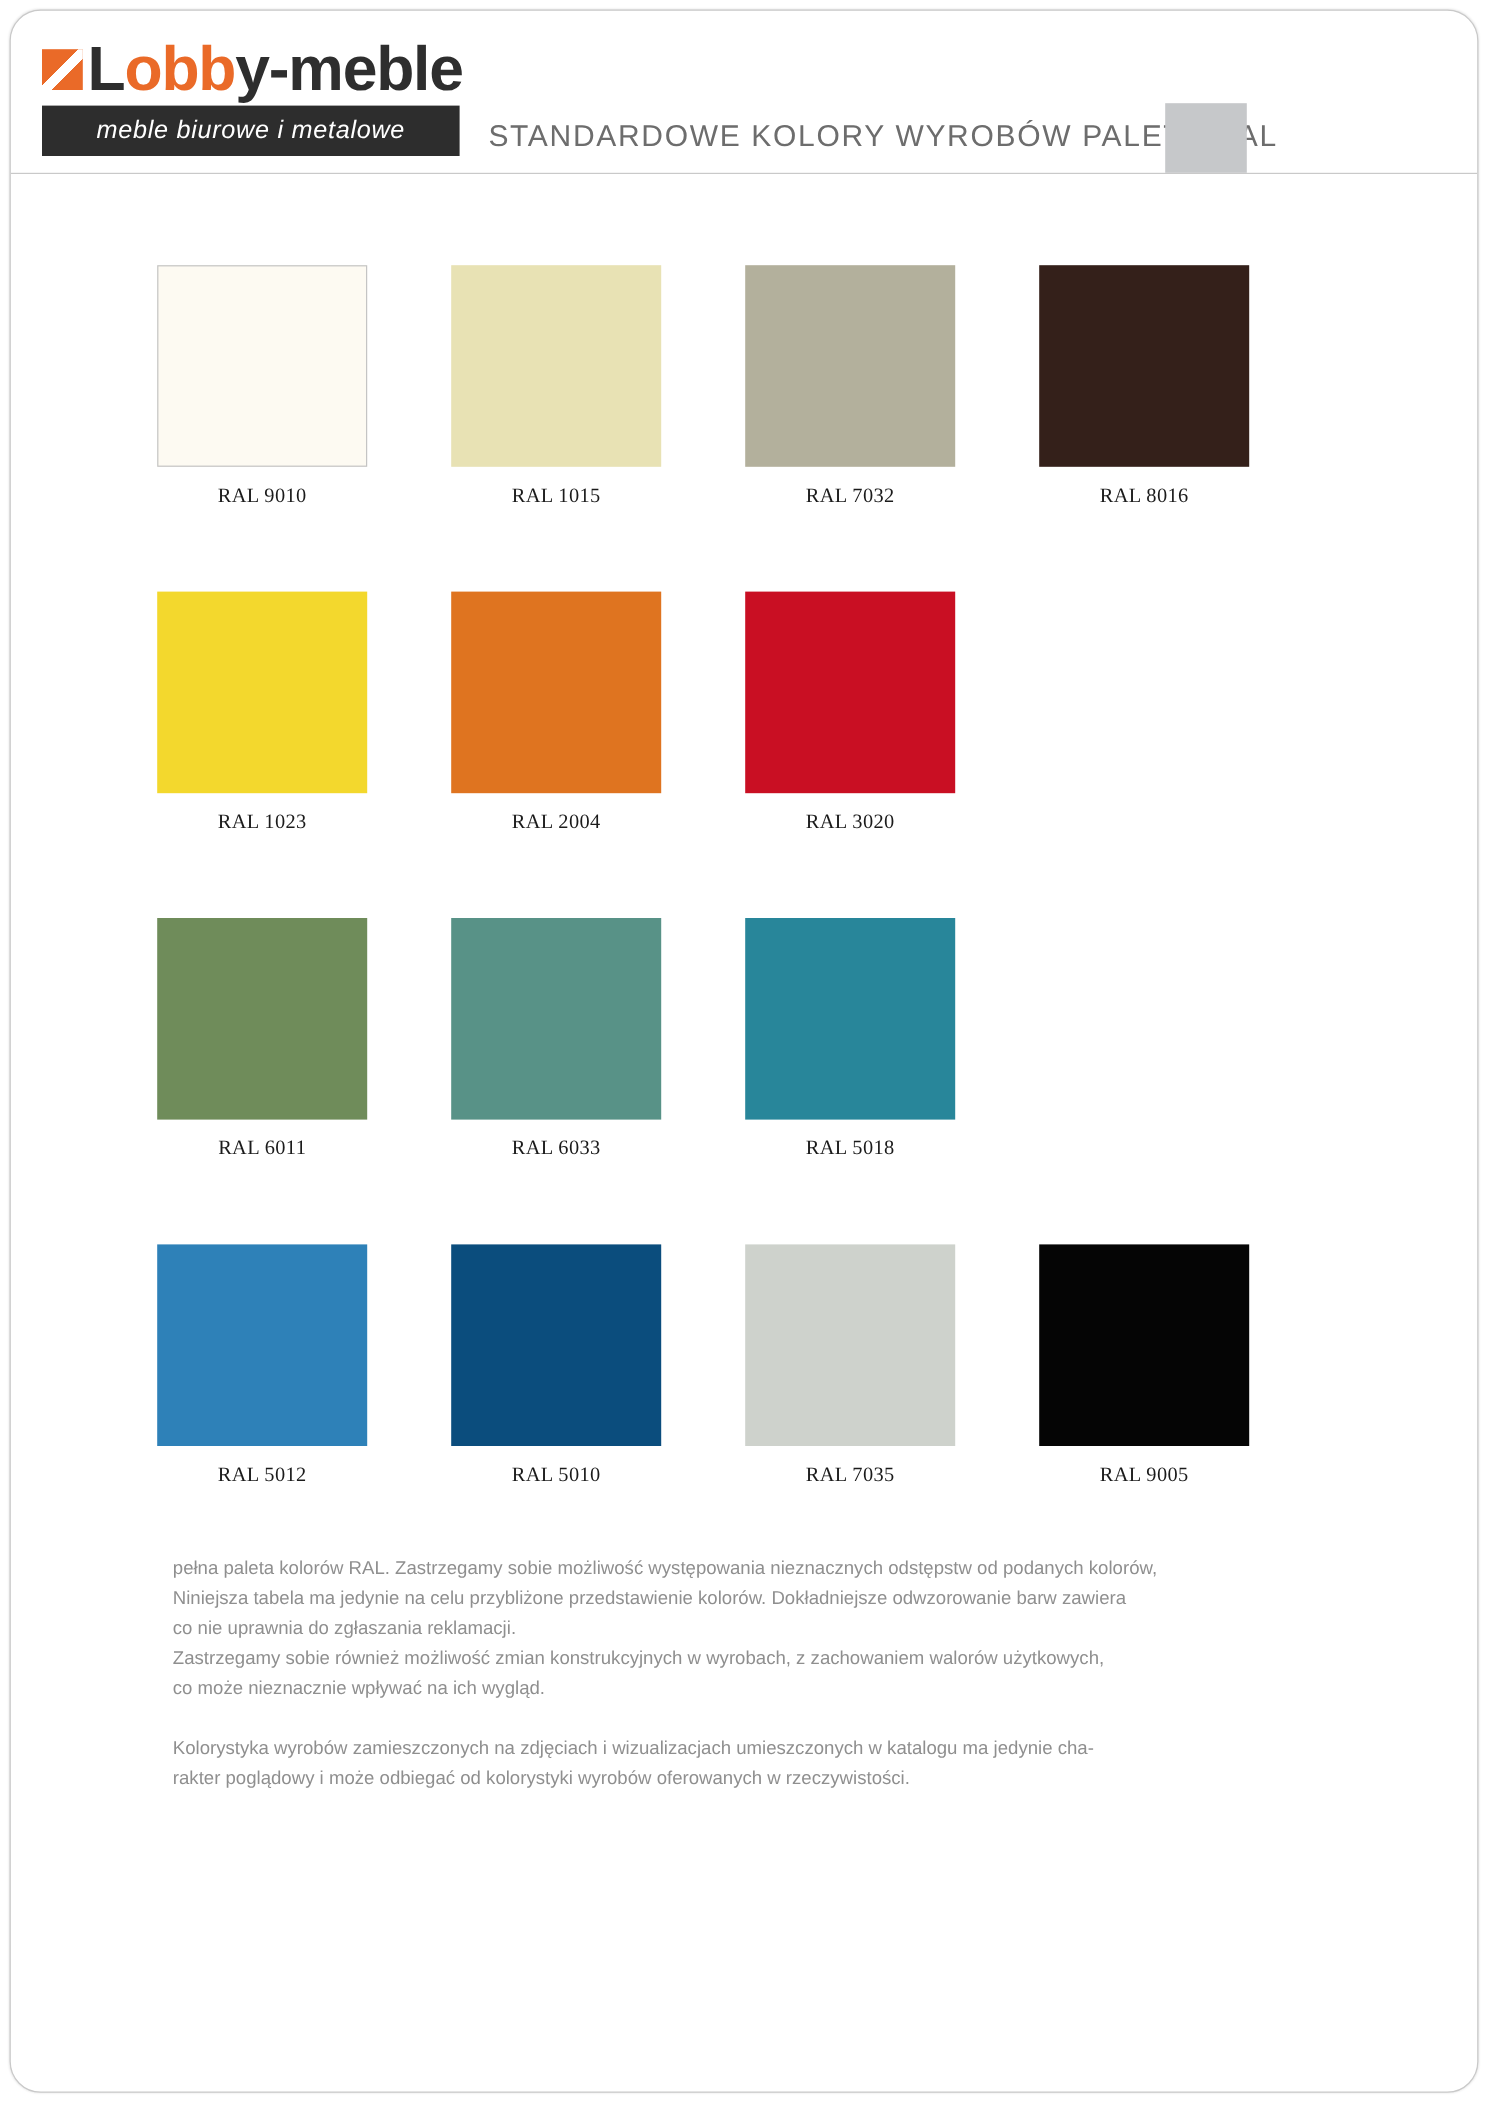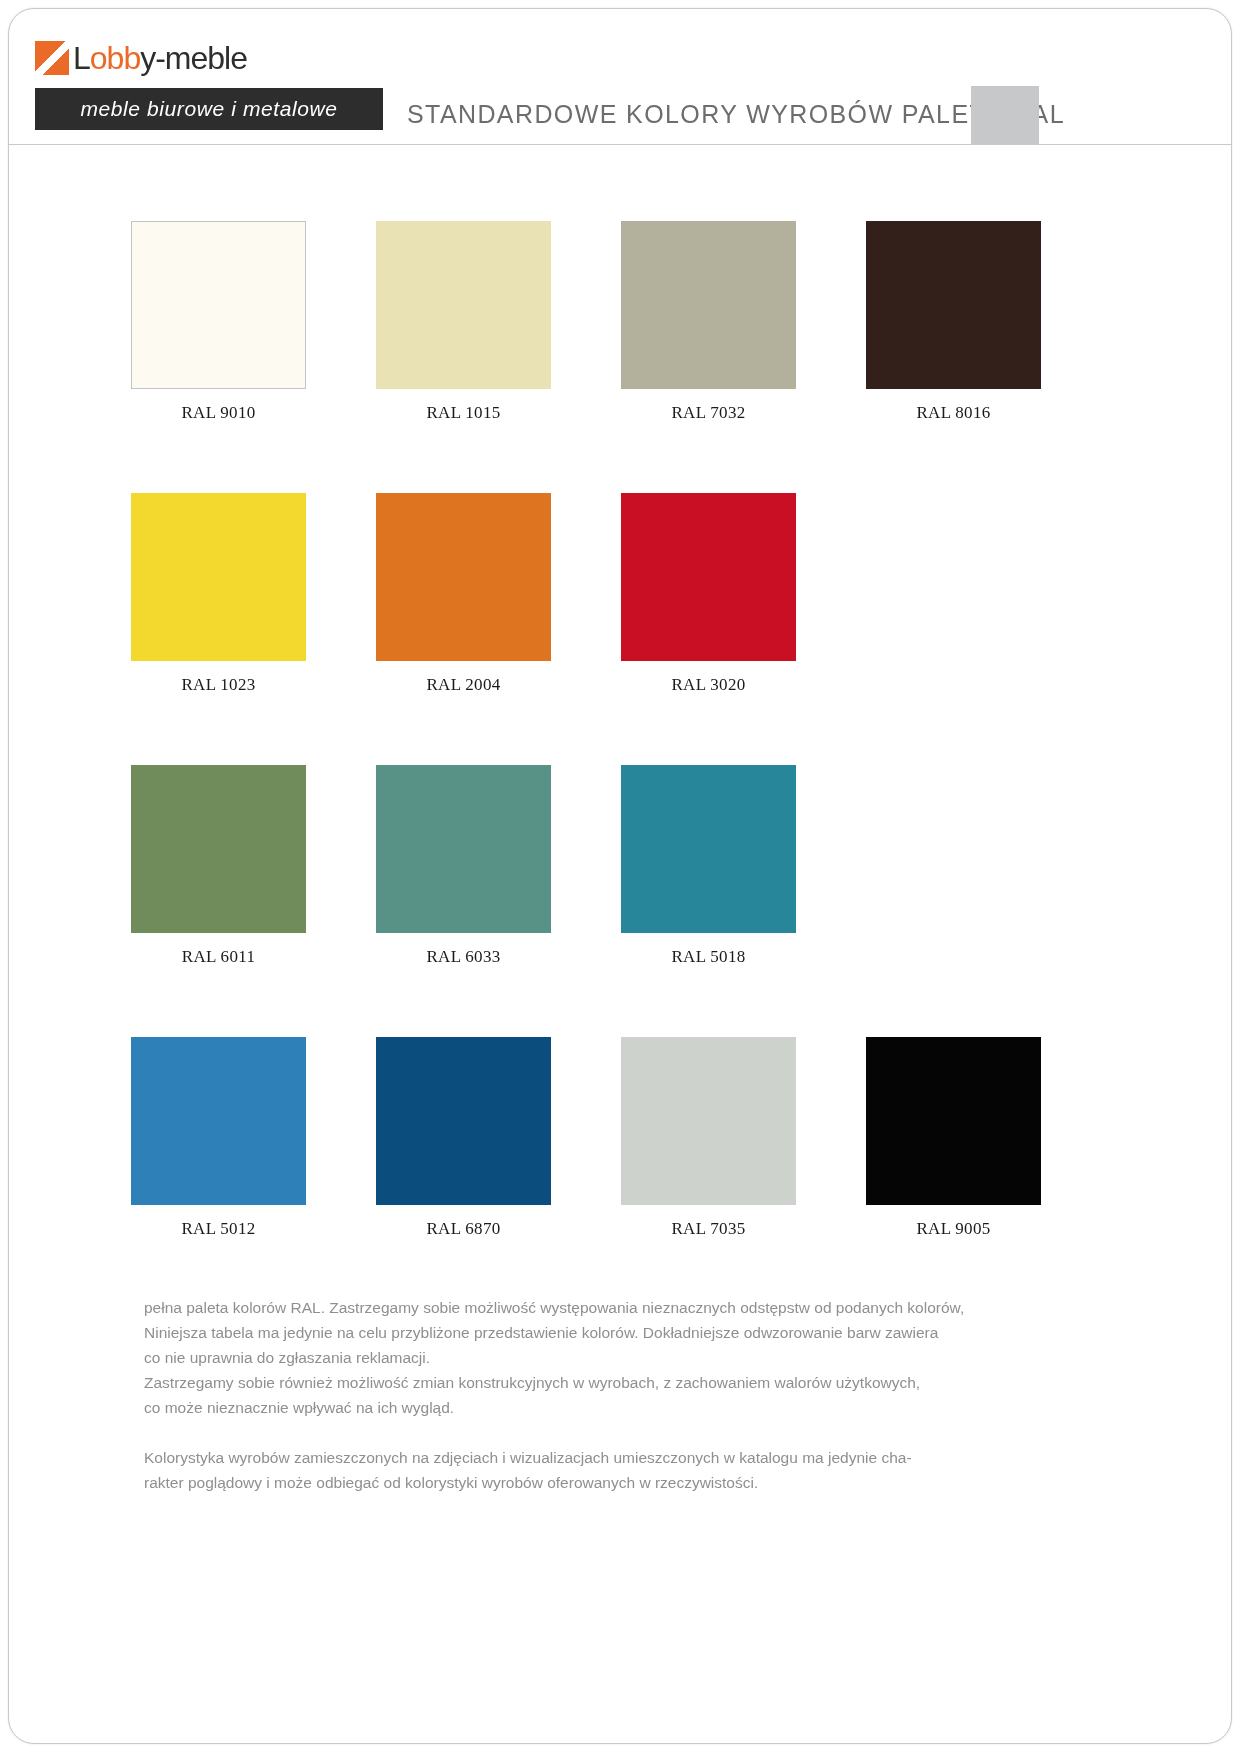--- a/index.html
+++ b/index.html
@@ -80,22 +80,22 @@
     top: -6px;
     width: 48px;
     height: 48px;
     background: linear-gradient(to bottom right,
       transparent 0%, transparent 44%,
       #ffffff 44%, #ffffff 56%,
       transparent 56%, transparent 100%);
   }
 
   .logo-word {
-    font-size: 32px;
-    font-weight: normal;
+    font-size: 52px;
+    font-weight: bold;
     letter-spacing: -1px;
     line-height: 1;
     color: #2e2e2e;
     white-space: nowrap;
   }
   .logo-word .ob { color: #ea6a28; }
 
   .logo-bar {
     position: absolute;
     left: 0;
@@ -264,21 +264,21 @@
         </div>
       </div>
 
       <div class="row">
         <div class="cell">
           <div class="chip" style="background: rgb(46, 129, 184);"></div>
           <div class="chip-label">RAL 5012</div>
         </div>
         <div class="cell">
           <div class="chip" style="background: rgb(11, 77, 125);"></div>
-          <div class="chip-label">RAL 6870</div>
+          <div class="chip-label">RAL 5010</div>
         </div>
         <div class="cell">
           <div class="chip" style="background: rgb(206, 210, 204);"></div>
           <div class="chip-label">RAL 7035</div>
         </div>
         <div class="cell">
           <div class="chip" style="background: rgb(5, 5, 5);"></div>
           <div class="chip-label">RAL 9005</div>
         </div>
       </div>

